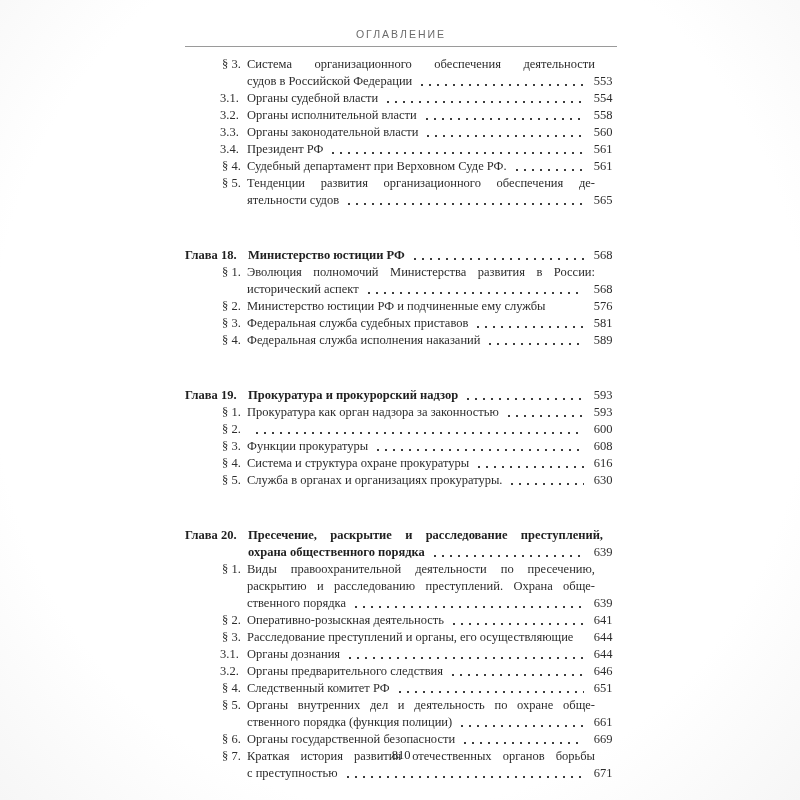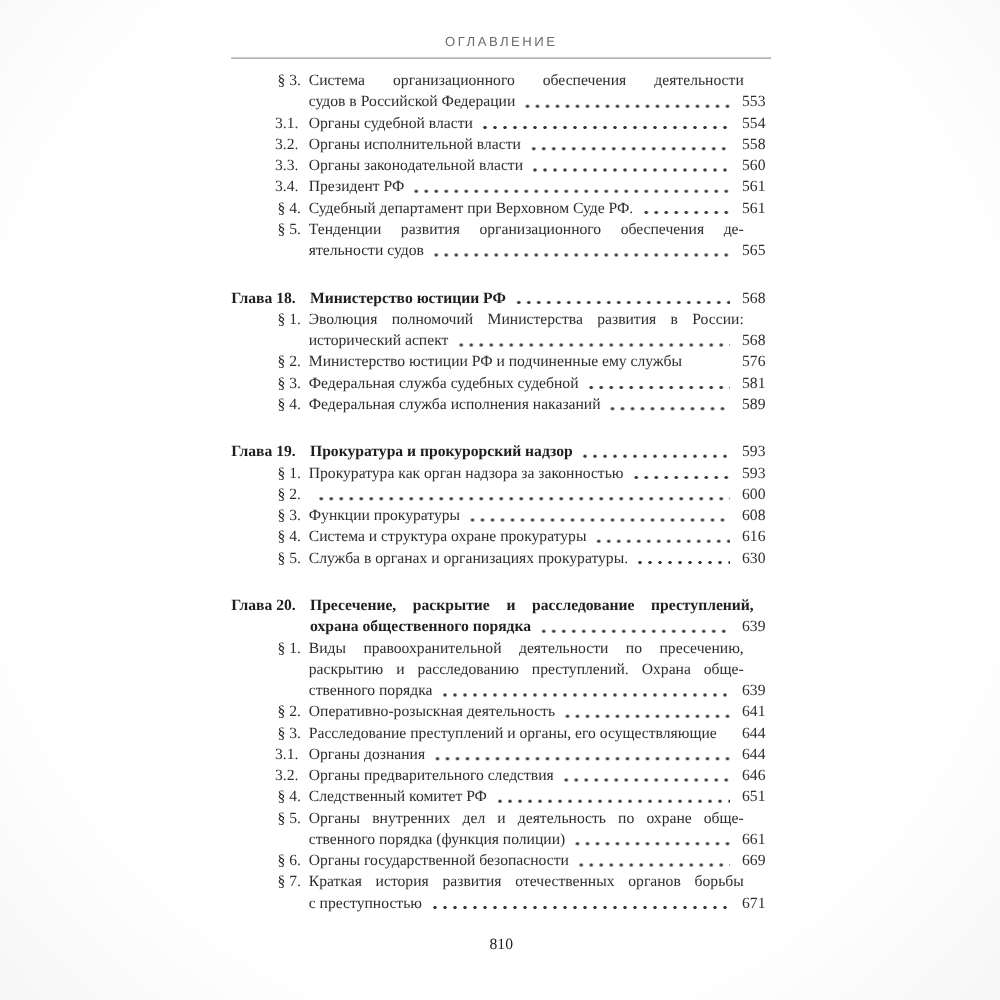--- a/index.html
+++ b/index.html
@@ -29,21 +29,21 @@
   .entry { font-size: 12.5px; line-height: 17px; }
   .entry.chapter { margin-top: 21px; font-weight: bold; color: #1f1f1f; }
   .entry.para { padding-left: 37px; }
   .entry.sub  { padding-left: 35px; }
   .line { display: flex; align-items: baseline; }
   .para .line.cont { padding-left: 25px; }
   .chapter .line.cont { padding-left: 63px; }
   .label { flex: none; display: inline-block; }
   .para .label { width: 25px; }
   .sub  .label { width: 27px; }
-  .chapter .label { width: 63px; }
+  .chapter .label { width: 63px; margin-top: 17px; }
   .line.fill .txt {
     flex: 1 1 auto;
     text-align: justify;
     text-align-last: justify;
     padding-right: 22px;
   }
   .chapter .line.fill .txt { padding-right: 14px; }
   .line.last .txt { flex: none; }
   .dots {
     flex: 1 1 auto;
@@ -165,21 +165,21 @@
         <div class="line last">
           <span class="label">§ 2.</span>
           <span class="txt">Министерство юстиции РФ и подчиненные ему службы</span>
           <span class="dots nodots"></span>
           <span class="page">576</span>
         </div>
       </div>
       <div class="entry para">
         <div class="line last">
           <span class="label">§ 3.</span>
-          <span class="txt">Федеральная служба судебных судебной</span>
+          <span class="txt">Федеральная служба судебных приставов</span>
           <span class="dots"></span>
           <span class="page">581</span>
         </div>
       </div>
       <div class="entry para">
         <div class="line last">
           <span class="label">§ 4.</span>
           <span class="txt">Федеральная служба исполнения наказаний</span>
           <span class="dots"></span>
           <span class="page">589</span>

